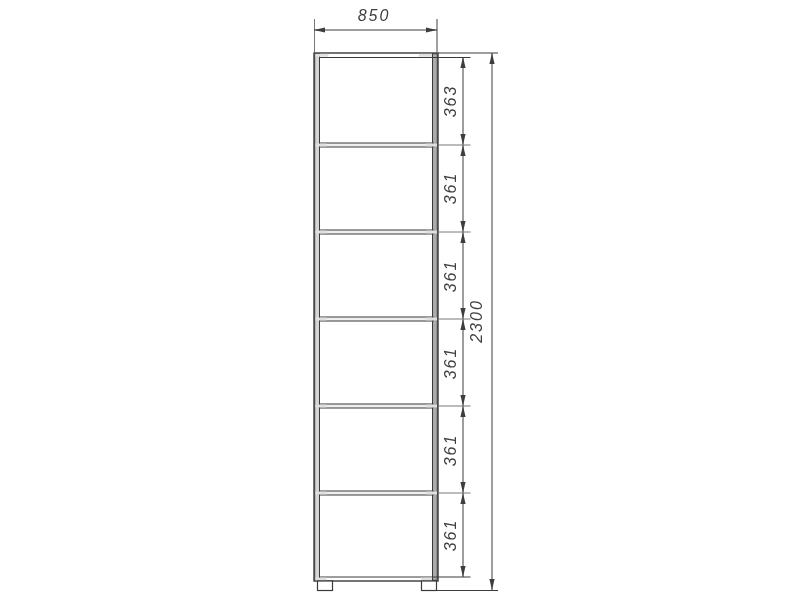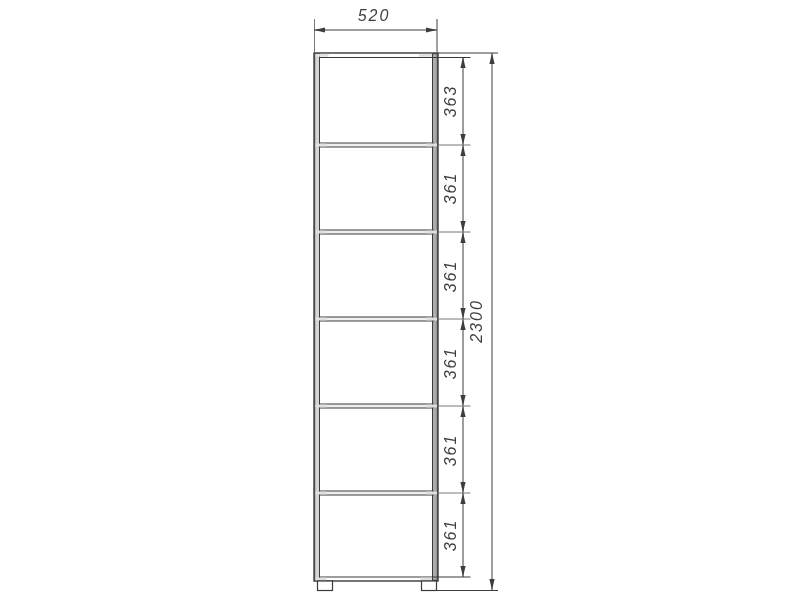--- a/index.html
+++ b/index.html
@@ -104,21 +104,21 @@
 
     <g>
       <line x1="438" y1="53" x2="498" y2="53" stroke="#3d3d3d" stroke-width="1"></line>
       <line x1="430" y1="590.5" x2="498" y2="590.5" stroke="#3d3d3d" stroke-width="1"></line>
       <line x1="492" y1="53" x2="492" y2="590" stroke="#3d3d3d" stroke-width="1"></line>
       <polygon points="492,53 489.4,64 494.6,64" fill="#3d3d3d"></polygon>
       <polygon points="492,590 489.4,579 494.6,579" fill="#3d3d3d"></polygon>
     </g>
   </svg>
 
-  <div class="dim-label" style="left:374px;top:16px;">520</div>
+  <div class="dim-label" style="left:374px;top:16px;">850</div>
 
   <div class="dim-label vertical" style="left:451px;top:101px;">363</div>
 
   <div class="dim-label vertical" style="left:451px;top:188px;">361</div>
 
   <div class="dim-label vertical" style="left:451px;top:276px;">361</div>
 
   <div class="dim-label vertical" style="left:451px;top:363px;">361</div>
 
   <div class="dim-label vertical" style="left:451px;top:450px;">361</div>

